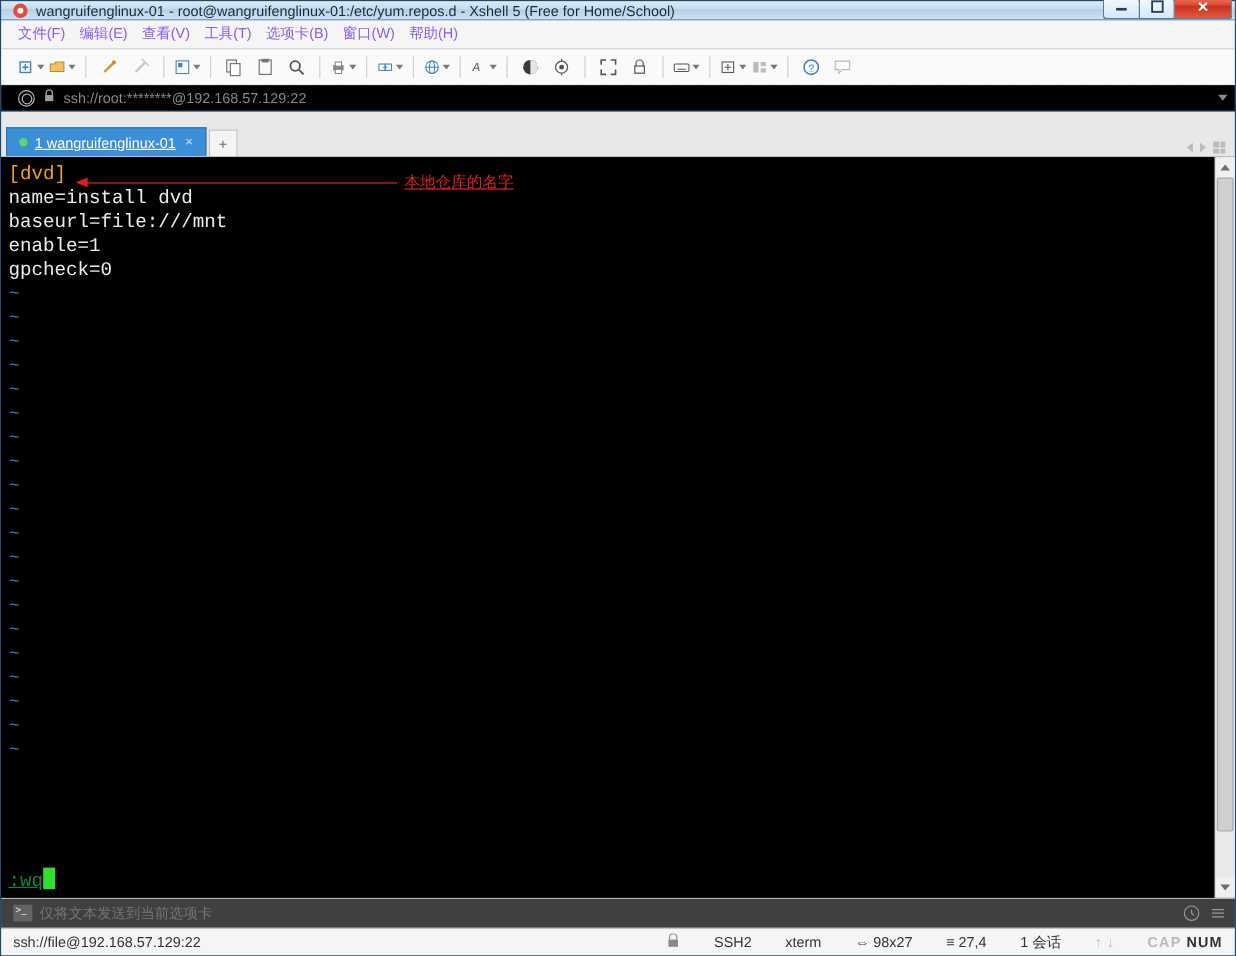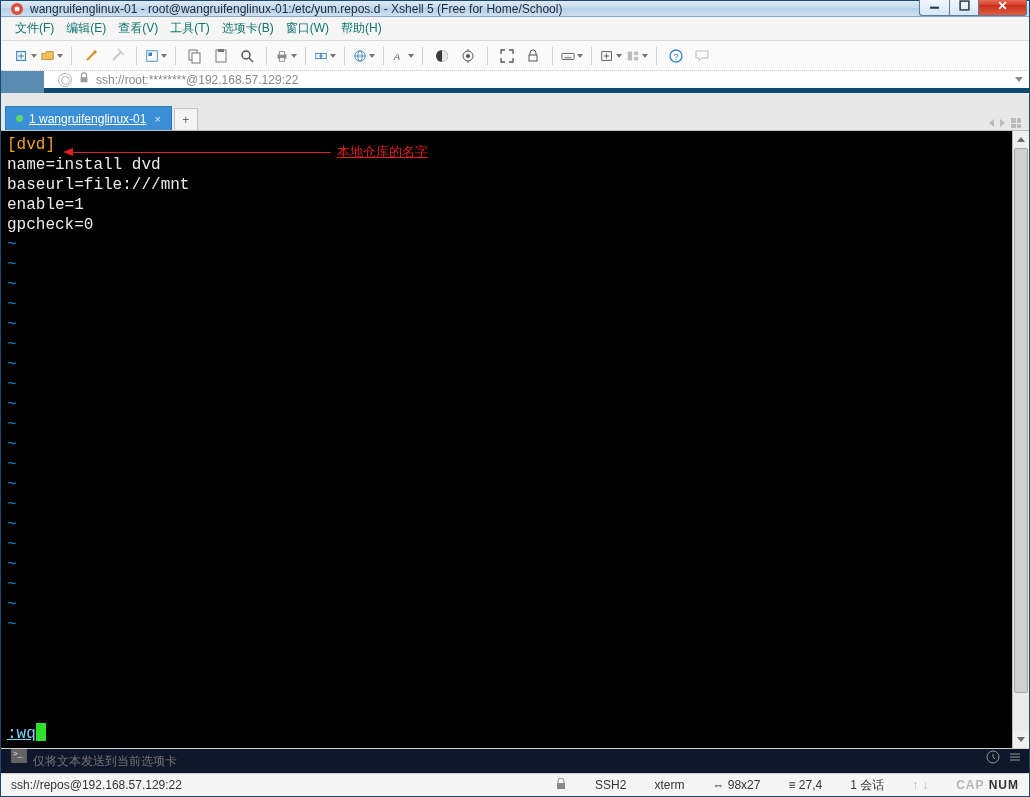--- a/index.html
+++ b/index.html
@@ -9,30 +9,30 @@
 .titlebar { height: 16px; background: linear-gradient(to bottom, #dce9f5 0%, #c6dbef 45%, #b6d0e8 46%, #cde0f2 100%); display: flex; align-items: center; padding: 0 2px 0 8px; border-bottom: 1px solid #8aa7c2; }
 .titlebar .appicon { width: 16px; height: 16px; margin-right: 5px; }
 .titlebar .title-text { flex: 1; color: #1b2a3a; font-size: 12px; white-space: nowrap; overflow: hidden; text-overflow: ellipsis; }
 .win-controls { display: flex; height: 20px; margin-top: -6px; }
 .win-btn { width: 30px; height: 20px; border: 1px solid #5f7a96; border-top: none; background: linear-gradient(to bottom,#f7fbff,#d6e7f6); display: flex; align-items: center; justify-content: center; font-size: 11px; color: #2b3d50; cursor: default; }
 .win-btn.min { border-radius: 0 0 0 3px; border-right: none; }
 .win-btn.max { }
 .win-btn.close { width: 48px; border-radius: 0 0 3px 0; border-left: none; background: linear-gradient(to bottom,#f08a7a,#d9442d 45%,#c52f1a 46%,#e25a44); color: #fff; font-weight: bold; }
 .win-btn svg { width: 11px; height: 11px; }
 
-.menubar { height: 24px; background: #f5f5f5; border-bottom: 1px solid #d9d9d9; display: flex; align-items: center; padding: 0 14px; gap: 12px; color: #0f766e; }
+.menubar { height: 24px; background: #f5f5f5; border-bottom: 1px solid #d9d9d9; display: flex; align-items: center; padding: 0 14px; gap: 12px; color: #8b5cf6; }
 .menubar span { cursor: default; }
 
 .toolbar { height: 30px; background: #fafafa; border-bottom: 1px dotted #cfcfcf; display: flex; align-items: center; padding: 0 6px 0 14px; gap: 4px; color: #555; }
 .tool-ico { width: 22px; height: 22px; display: flex; align-items: center; justify-content: center; position: relative; cursor: default; border-radius: 2px; }
 .tool-ico.dd::after { content: ""; display: inline-block; margin-left: 2px; border-left: 3px solid transparent; border-right: 3px solid transparent; border-top: 4px solid #777; }
 .tool-sep { width: 1px; height: 18px; background: #d0d0d0; margin: 0 4px; }
 .tool-ico svg { width: 16px; height: 16px; }
 
-.addrbar { height: 22px; background: #ffffff; border-bottom: 5px solid #0c4a6e; display: flex; align-items: center; padding: 0 6px 0 14px; color: #888; gap: 6px; margin-left: 43px; }
+.addrbar { height: 22px; background: #000000; border-bottom: 1px solid #0c4a6e; display: flex; align-items: center; padding: 0 6px 0 14px; color: #888; gap: 6px; }
 .addrbar svg { width: 12px; height: 12px; fill: #9e9e9e; }
 .addrbar .logo-o { width: 14px; height: 14px; border-radius: 50%; border: 1.5px solid #b6b6b6; position: relative; }
 .addrbar .logo-o::after { content: ""; position: absolute; width: 60%; height: 60%; border-radius: 50%; border: 1px solid #b6b6b6; top: 18%; left: 18%; }
 .addrbar .addr-text { flex: 1; color: #888; font-size: 12px; }
 .addrbar .dd-caret { border-left: 4px solid transparent; border-right: 4px solid transparent; border-top: 5px solid #888; }
 
 .hintbar { height: 28px; background: #fafafa; border-bottom: 1px solid #d9d9d9; display: flex; align-items: center; padding: 0 14px; color: #888; gap: 8px; }
 .hintbar svg { width: 14px; height: 14px; fill: #888; }
 
 .tabstrip { height: 38px; background: #e8e8e8; display: flex; align-items: flex-end; padding: 0 4px; justify-content: space-between; border-bottom: 1px solid #bdbdbd; }
@@ -47,34 +47,34 @@
 .tabs-right .arrw { border-top: 4px solid transparent; border-bottom: 4px solid transparent; }
 .tabs-right .arrw.l { border-right: 5px solid #bbb; }
 .tabs-right .arrw.r { border-left: 5px solid #bbb; }
 .tabs-right .grid { width: 10px; height: 10px; display: grid; grid-template-columns: 1fr 1fr; grid-template-rows: 1fr 1fr; gap: 1px; }
 .tabs-right .grid span { background: #bbb; }
 
 .termwrap { flex: 1; display: flex; background: #000; position: relative; }
 .terminal { flex: 1; background: #000; color: #eaeaea; font-family: "Consolas","Courier New",monospace; font-size: 16px; line-height: 20px; padding: 4px 0 4px 6px; white-space: pre; position: relative; overflow: hidden; }
 .terminal .tilde { color: #187fc5; }
 .terminal .section { color: #f0a020; }
-.terminal .cmdline { position: absolute; left: 6px; bottom: 4px; color: #7dd3fc; text-decoration: underline; }
+.terminal .cmdline { position: absolute; left: 6px; bottom: 4px; color: #15803d; text-decoration: underline; }
 .cursor { display: inline-block; width: 10px; height: 18px; background: #2fe02f; vertical-align: -3px; }
 .annotation { position: absolute; left: 70px; top: 11px; display: flex; align-items: center; color: #e02020; font-size: 13px; font-family: "Microsoft YaHei",Arial,sans-serif; pointer-events: none; text-decoration: underline; }
 .annotation .arrow-line { height: 1px; background: #e02020; width: 260px; position: relative; }
 .annotation .arrow-line::before { content: ""; position: absolute; left: -8px; top: -4px; border-top: 4.5px solid transparent; border-bottom: 4.5px solid transparent; border-right: 10px solid #e02020; }
 .annotation .ann-text { margin-left: 6px; }
 .term-scroll { width: 17px; background: #f0f0f0; display: flex; flex-direction: column; border-left: 1px solid #b8b8b8; }
 .term-scroll .sb-btn { height: 17px; background: #f0f0f0; display: flex; align-items: center; justify-content: center; }
 .term-scroll .sb-btn .tri-up { border-left: 4px solid transparent; border-right: 4px solid transparent; border-bottom: 5px solid #6b6b6b; }
 .term-scroll .sb-btn .tri-dn { border-left: 4px solid transparent; border-right: 4px solid transparent; border-top: 5px solid #6b6b6b; }
 .term-scroll .sb-track { flex: 1; background: #eaeaea; position: relative; }
 .term-scroll .sb-thumb { position: absolute; left: 1px; right: 1px; top: 0; bottom: 38px; background: #cfcfcf; border: 1px solid #a8a8a8; border-radius: 2px; }
 
-.inputbar { height: 26px; background: #0f172a; border-top: 1px solid #d0d0d0; border-bottom: 1px solid #d0d0d0; display: flex; padding: 0 6px 0 10px; gap: 6px; }
+.inputbar { height: 26px; background: #404040; border-top: 1px solid #d0d0d0; border-bottom: 1px solid #d0d0d0; display: flex; align-items: center; padding: 0 6px 0 10px; gap: 6px; }
 .inputbar .inp-ico { width: 16px; height: 14px; background: #636363; border-radius: 1px; position: relative; }
 .inputbar .inp-ico::after { content: ">_"; position: absolute; color: #f5f5f5; font-size: 8px; left: 2px; top: 0; }
 .inputbar input { flex: 1; border: none; background: transparent; font-size: 12px; color: #9a9a9a; outline: none; }
 .inputbar .trail-ico { width: 16px; height: 16px; display: flex; align-items: center; justify-content: center; color: #888; }
 
 .statusbar { height: 22px; background: #f5f5f5; display: flex; align-items: center; padding: 0 10px; color: #333; font-size: 12px; justify-content: space-between; }
 .status-left { flex: 0 0 auto; }
 .status-right { display: flex; align-items: center; gap: 28px; }
 .status-right .st-ico { width: 12px; height: 12px; }
 .status-right .arrws { display: flex; gap: 4px; }
@@ -337,21 +337,21 @@
     <span class="trail-ico">
         <svg viewBox="0 0 16 16">
           <line x1="3" y1="5" x2="13" y2="5" stroke="#999"></line>
           <line x1="3" y1="8" x2="13" y2="8" stroke="#999"></line>
           <line x1="3" y1="11" x2="13" y2="11" stroke="#999"></line>
         </svg>
       </span>
   </div>
 
   <div class="statusbar">
-    <span class="status-left">ssh://repos@192.168.57.129:22</span>
+    <span class="status-left">ssh://file@192.168.57.129:22</span>
     <div class="status-right">
       <span><svg class="st-ico" viewBox="0 0 12 12">
             <rect x="2" y="5" width="8" height="6" fill="#8a8a8a"></rect>
             <path d="M3 5 L3 3 A3 3 0 0 1 9 3 L9 5" fill="none" stroke="#8a8a8a"></path>
           </svg></span>
       <span>SSH2</span>
       <span>xterm</span>
       <span><span>⇔</span>&nbsp;<span>98x27</span></span>
       <span><span>≡</span>&nbsp;<span>27,4</span></span>
       <span>1 会话</span>

